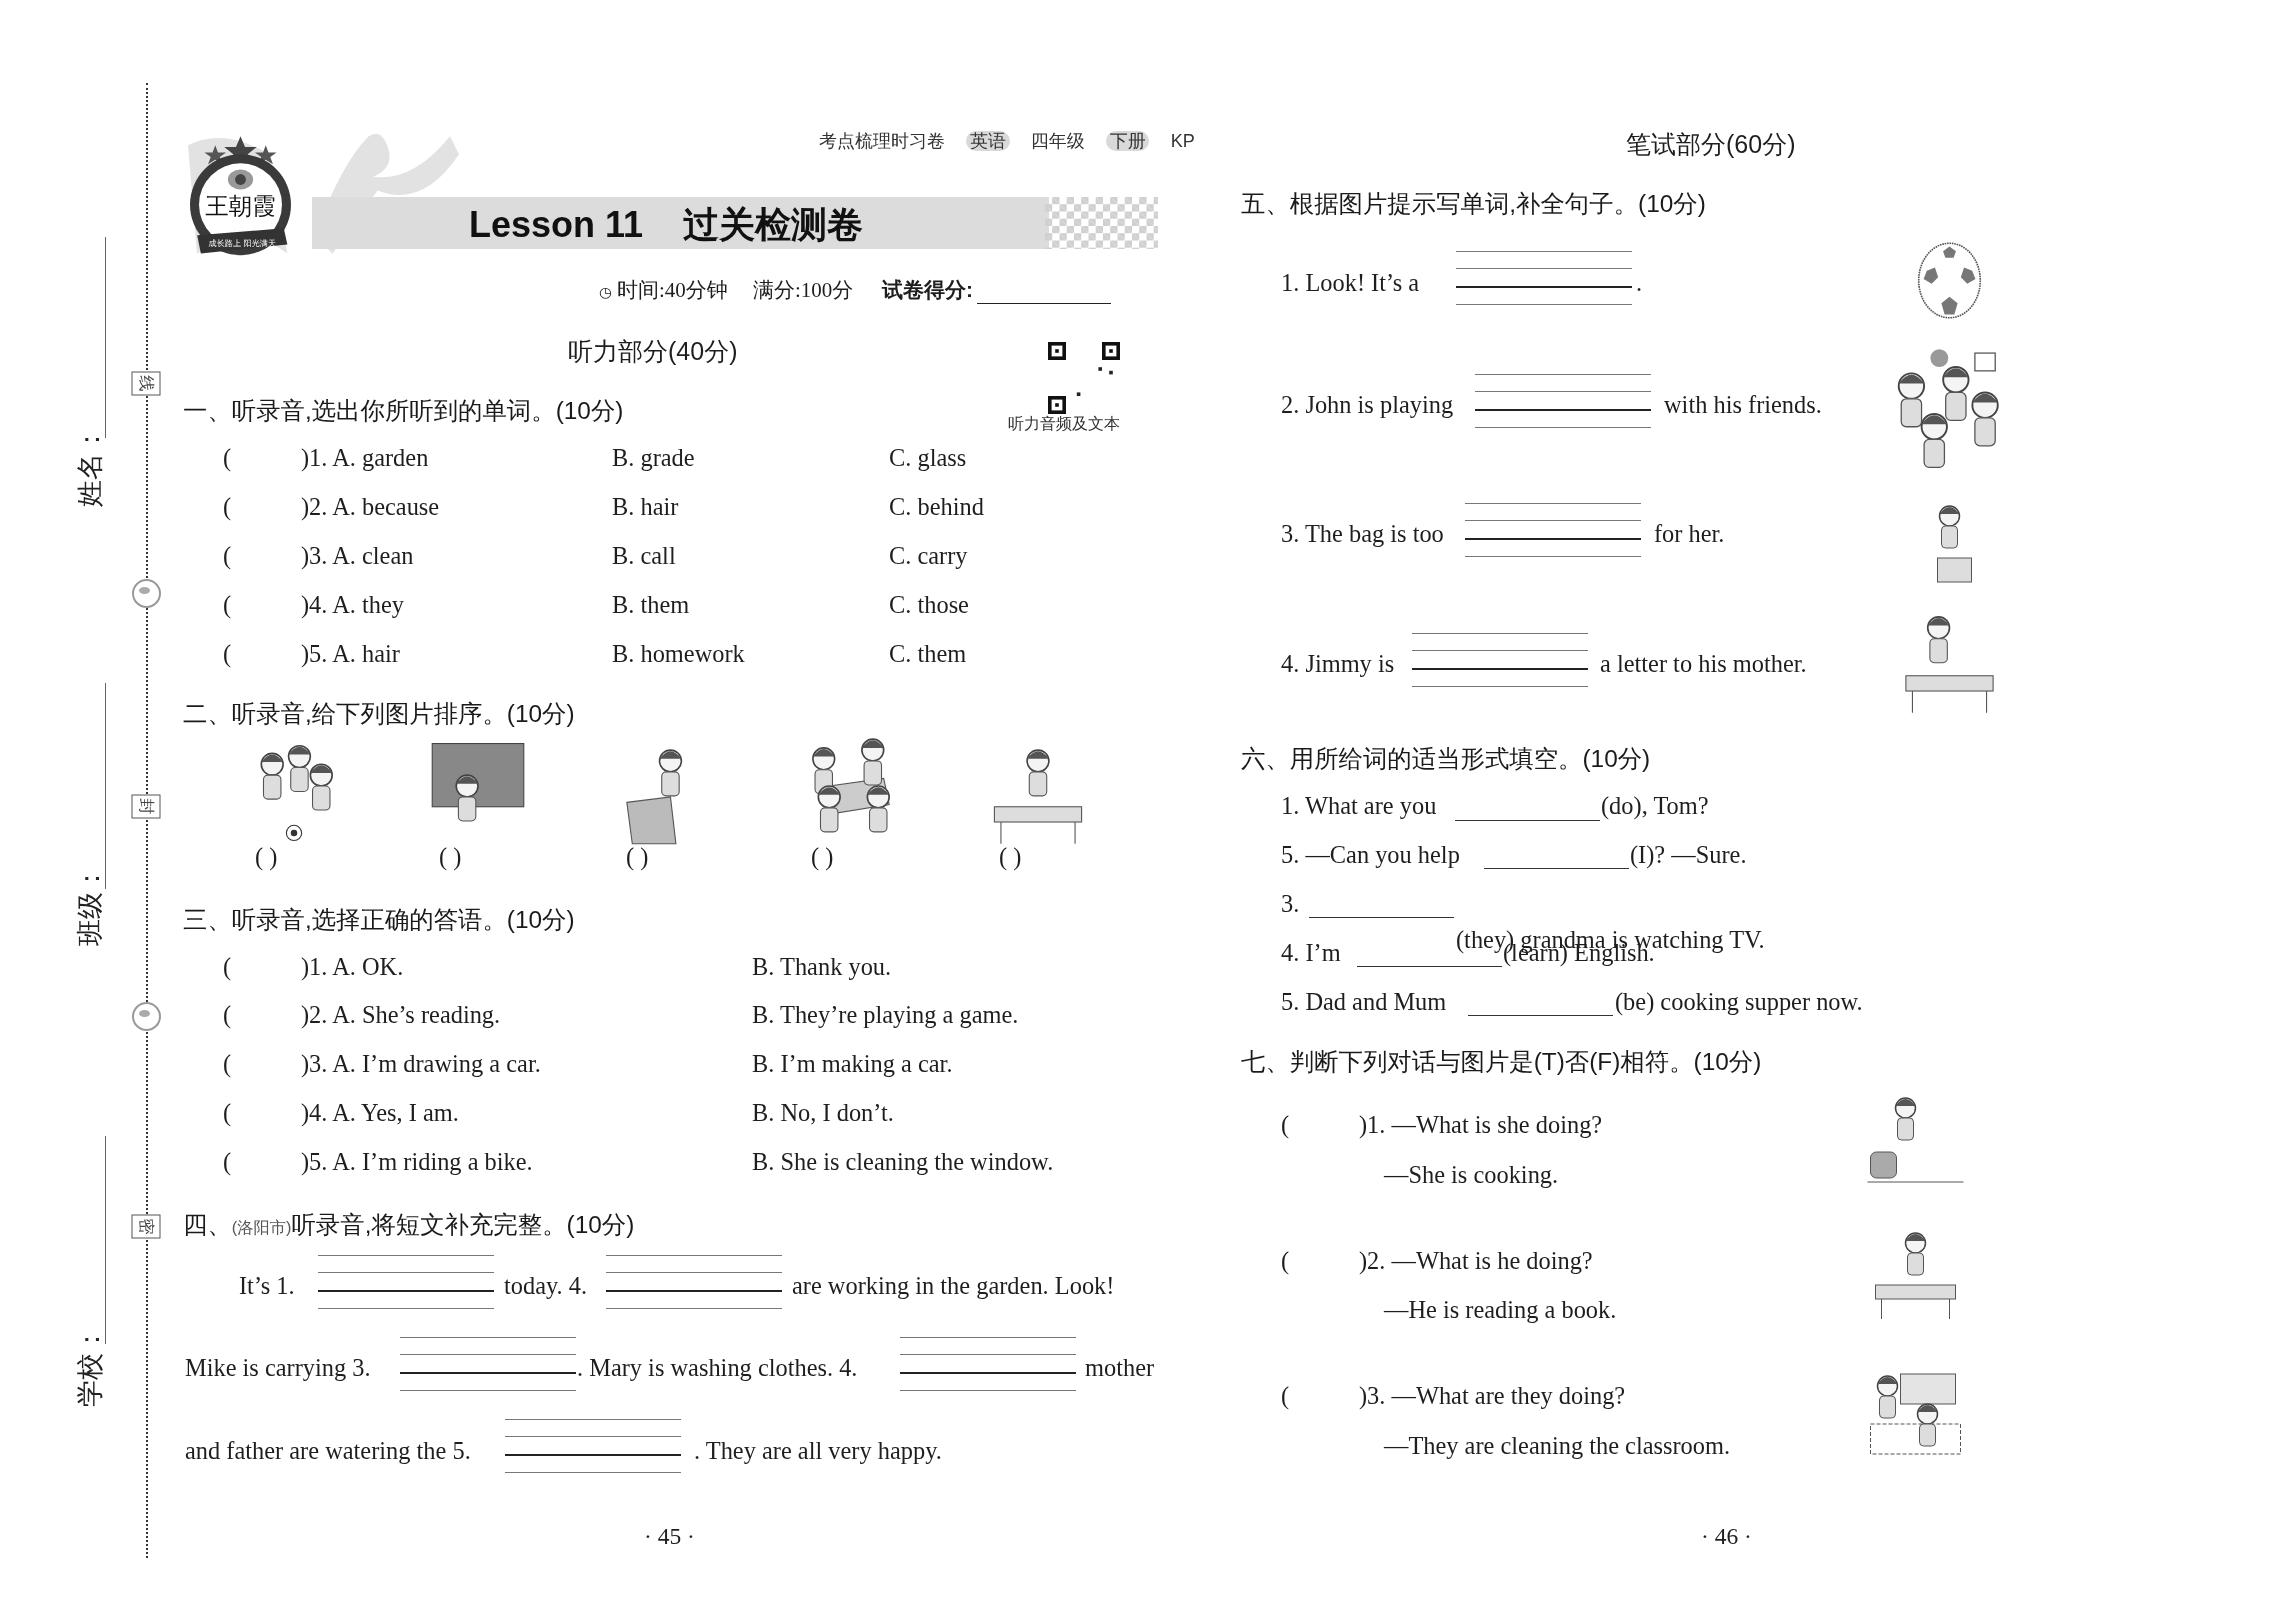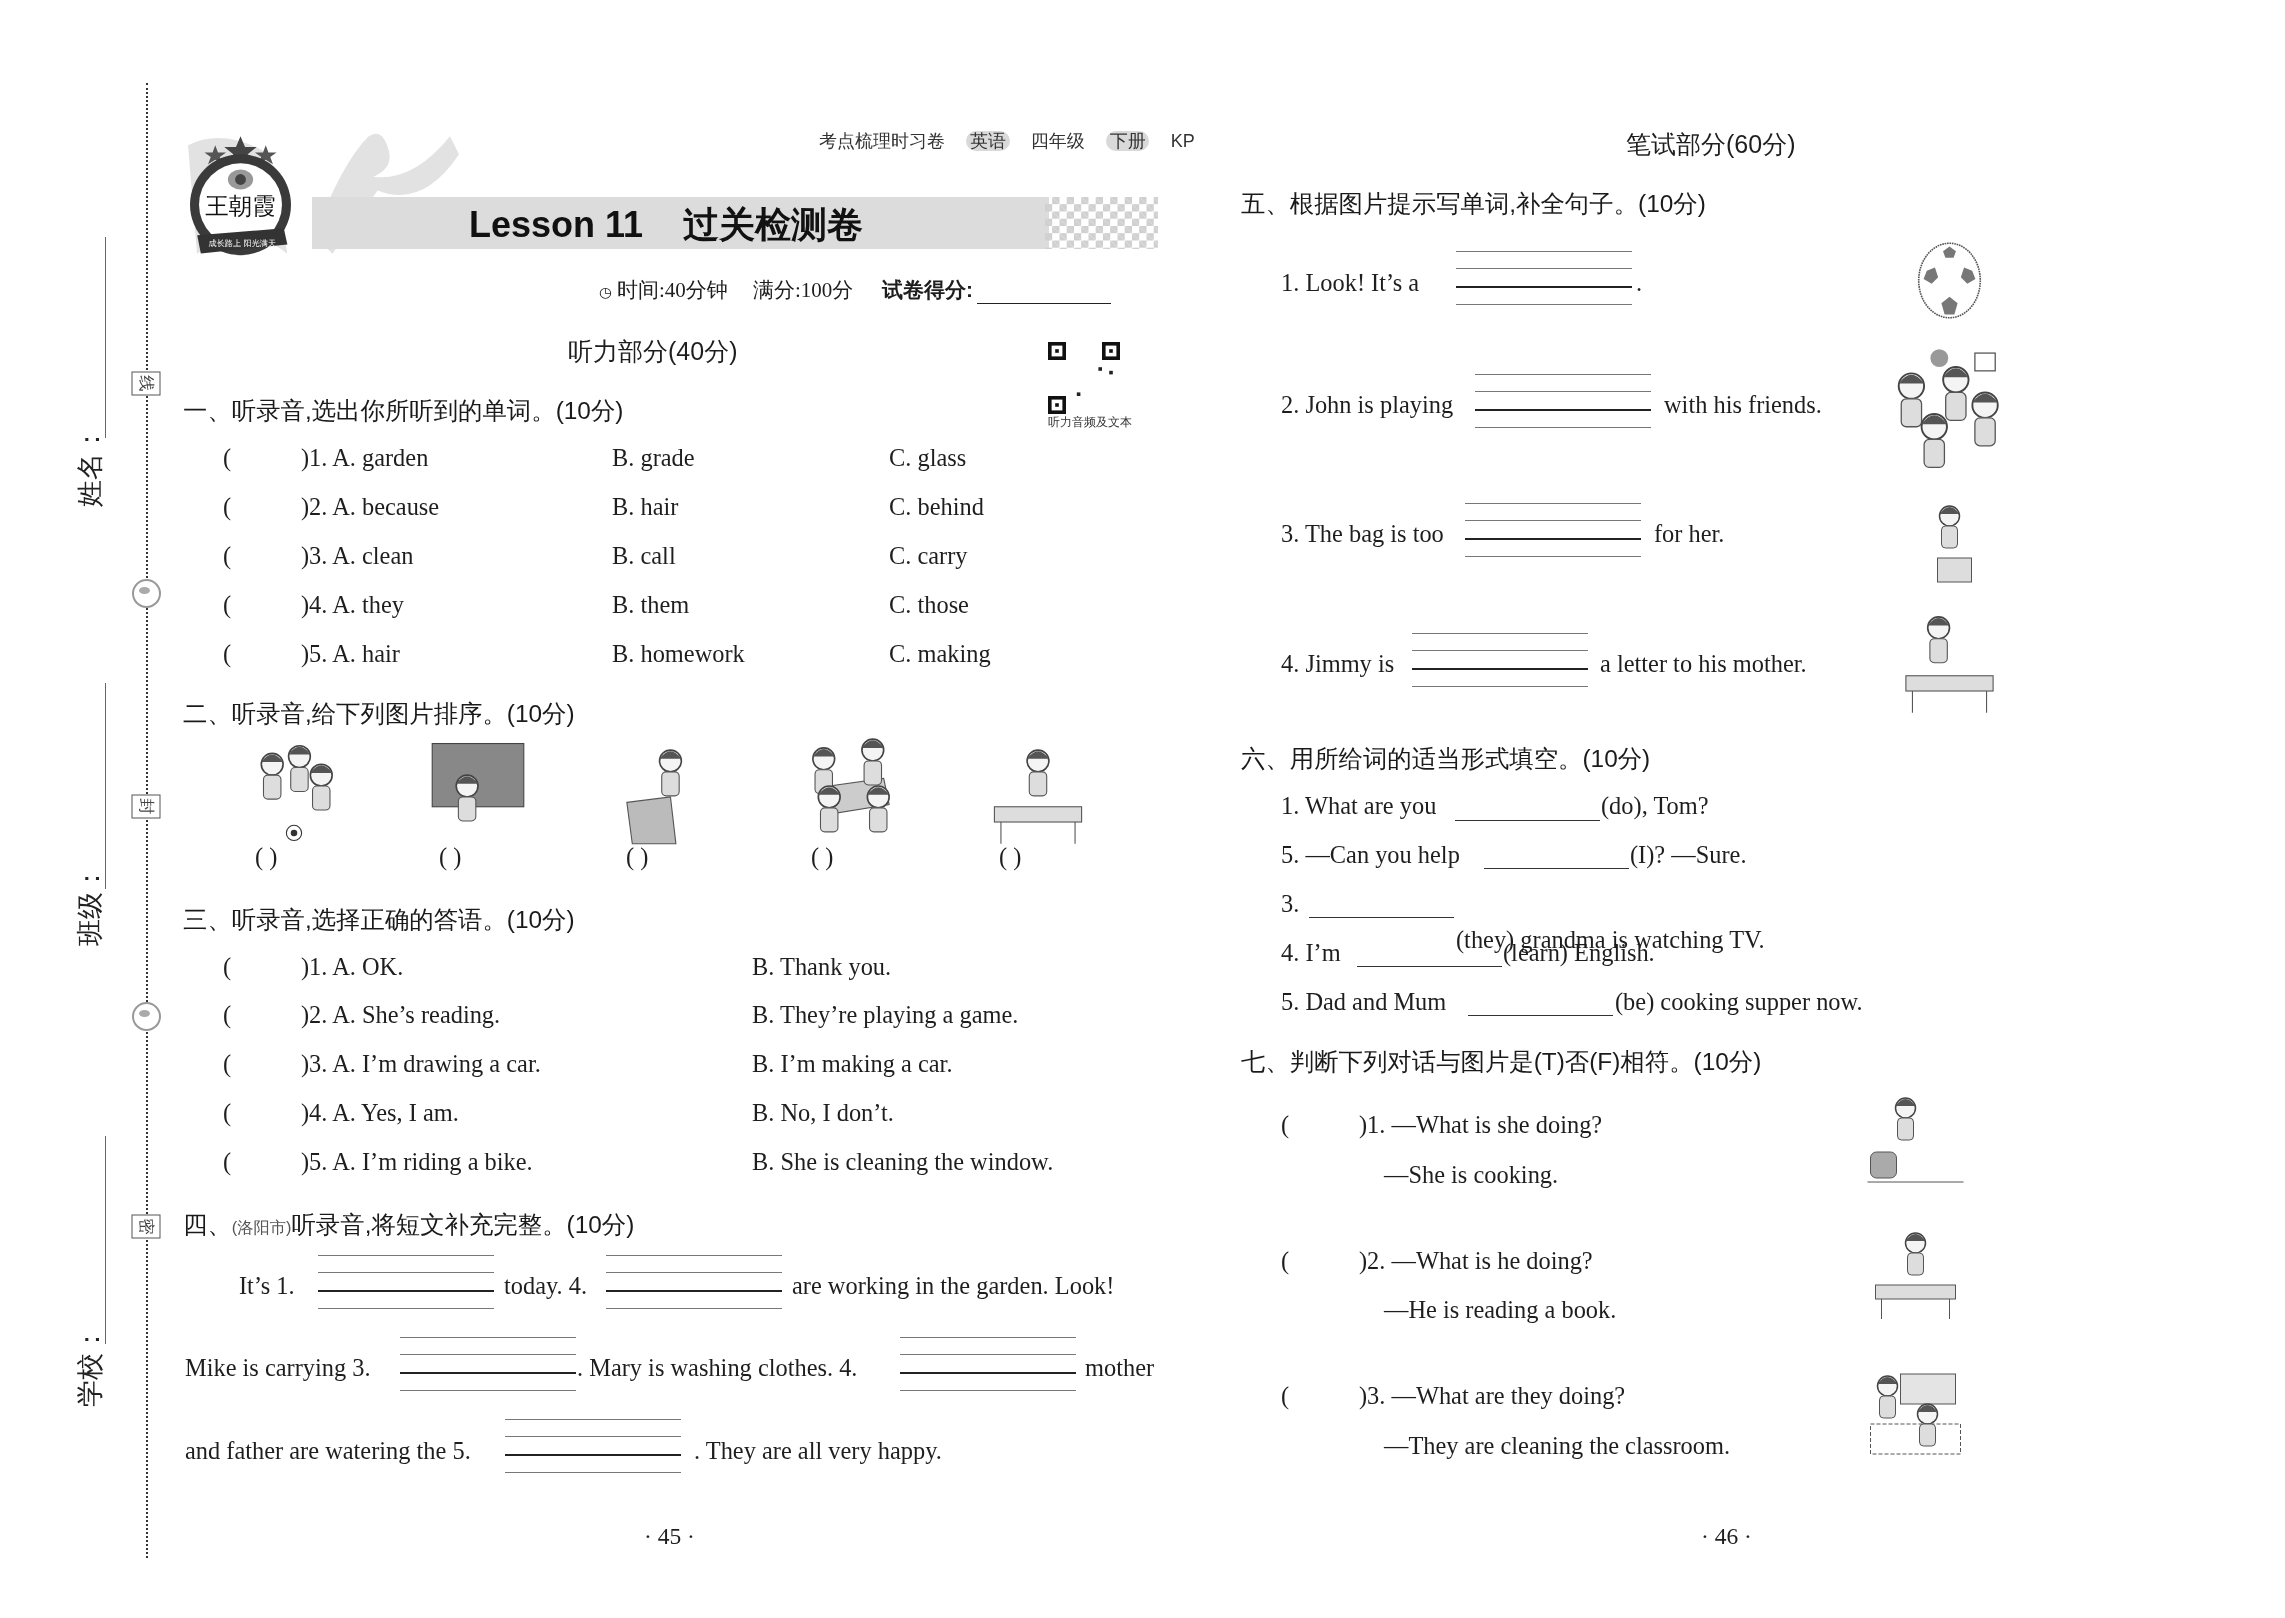--- a/index.html
+++ b/index.html
@@ -24,21 +24,21 @@
                                linear-gradient(45deg,#d0d0d0 25%,transparent 25%,transparent 75%,#d0d0d0 75%);
              background-size:14.5px 14.5px; background-position:0 0,7.2px 7.2px; }
   .logo { position:absolute; left:181px; top:134px; width:119px; height:127px; }
   .title { position:absolute; left:469px; top:201px; font-size:36px; font-weight:bold; color:#111; white-space:nowrap; }
   .title .gap { display:inline-block; width:40px; }
   .timeline { position:absolute; left:599px; top:276px; font-size:21px; white-space:nowrap; }
   .timeline .score-label { font-weight:bold; font-family:"Liberation Sans", sans-serif; margin-left:23.5px; }
   .score-line { display:inline-block; width:134px; border-bottom:1.8px solid #222; vertical-align:bottom; margin-left:3.6px; }
   .part-title { position:absolute; font-size:25px; white-space:nowrap; }
   .qr { position:absolute; left:1048px; top:342px; width:72px; height:72px; }
-  .qr-cap { position:absolute; left:1048px; top:414px; font-size:12px; white-space:nowrap; color:#333; }
+  .qr-cap { position:absolute; left:1008px; top:414px; font-size:16px; white-space:nowrap; color:#333; }
 
   .sec-head { position:absolute; font-size:24.4px; white-space:nowrap; font-family:"Liberation Sans", sans-serif; color:#1a1a1a; }
   .sec-head .note { font-size:16.3px; color:#555; }
   .item { position:absolute; font-size:24.4px; white-space:nowrap; }
   .paren { display:inline-block; width:78px; }
   .pic { position:absolute; }
   .four-line { position:absolute; width:176px; }
   .four-line div { height:0; border-top:1.8px solid #777; margin-bottom:16.3px; }
   .four-line div.base { border-top:2.7px solid #222; }
   .pageno { position:absolute; font-size:23.5px; white-space:nowrap; }
@@ -122,21 +122,21 @@
     <div class="item" style="left:612px;top:493px;">B. hair</div>
     <div class="item" style="left:889px;top:493px;">C. behind</div>
     <div class="item" style="left:223px;top:542px;"><span class="paren">(</span><span>)3. A. clean</span></div>
     <div class="item" style="left:612px;top:542px;">B. call</div>
     <div class="item" style="left:889px;top:542px;">C. carry</div>
     <div class="item" style="left:223px;top:591px;"><span class="paren">(</span><span>)4. A. they</span></div>
     <div class="item" style="left:612px;top:591px;">B. them</div>
     <div class="item" style="left:889px;top:591px;">C. those</div>
     <div class="item" style="left:223px;top:640px;"><span class="paren">(</span><span>)5. A. hair</span></div>
     <div class="item" style="left:612px;top:640px;">B. homework</div>
-    <div class="item" style="left:889px;top:640px;">C. making</div>
+    <div class="item" style="left:889px;top:640px;">C. them</div>
   </div>
 
 <div class="sec-head" style="left:183px;top:698px;">二、听录音,给下列图片排序。(10分)</div>
 <div id="s2">
     <svg viewBox="0 0 100 100" class="pic" style="left:235px;top:737px;width:118px;height:109px;">
       <circle cx="50" cy="88" r="7" fill="#fff" stroke="#333"></circle>
       <circle cx="50" cy="88" r="3" fill="#333"></circle>
       <circle cx="30" cy="25" r="10" fill="#f4f4f4" stroke="#444" stroke-width="1.5"></circle>
       <path d="M20,23 Q30,9 40,23" fill="#555"></path>
       <rect x="22" y="35" width="16" height="22" rx="4" fill="#ddd" stroke="#555"></rect>

